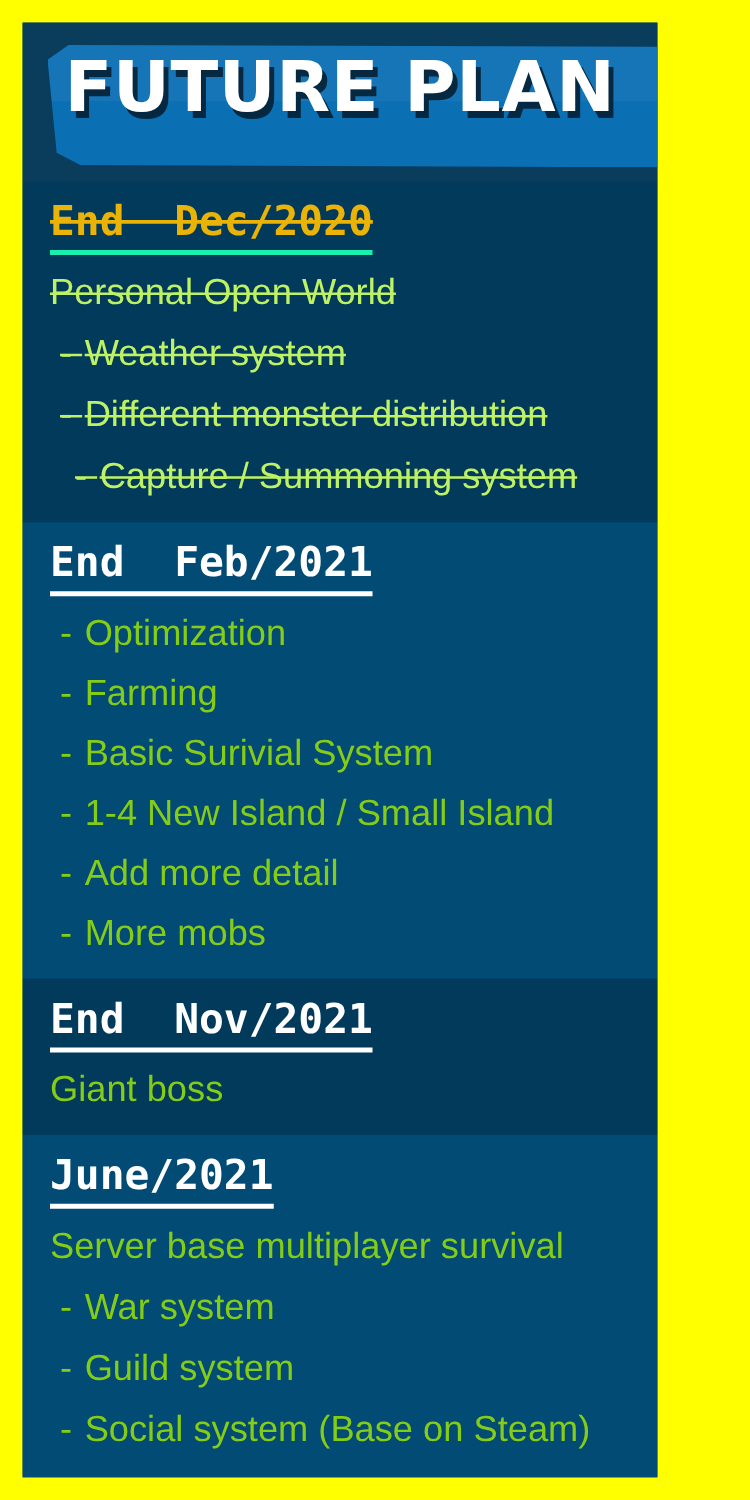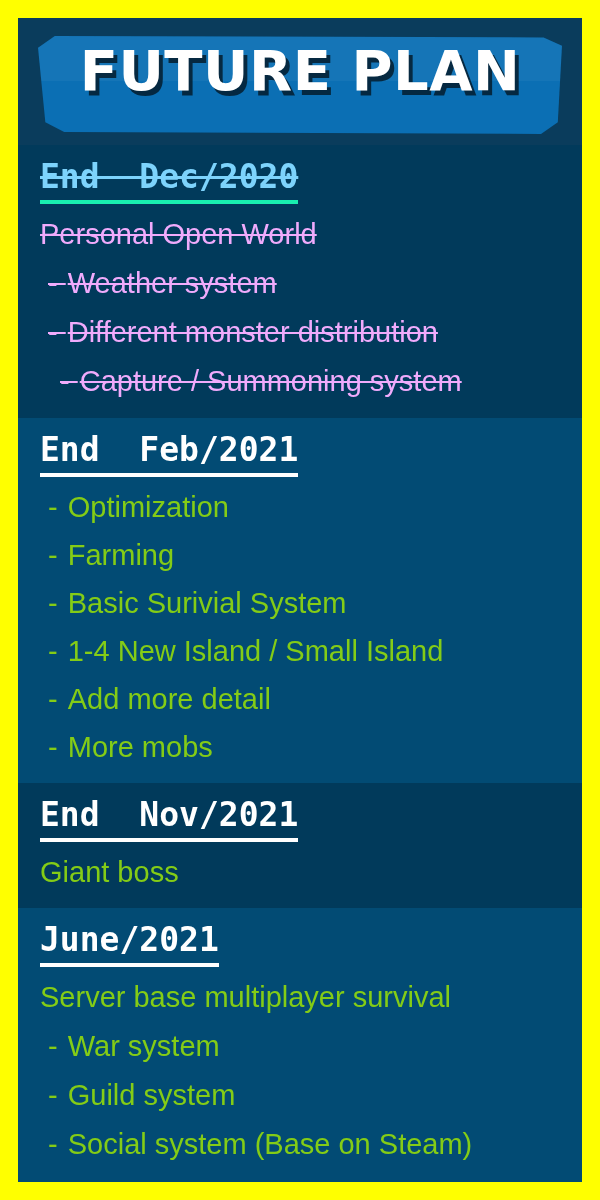--- a/index.html
+++ b/index.html
@@ -18,21 +18,21 @@
     position: relative;
     width: 600px;
     height: 1200px;
     box-sizing: border-box;
     background: #ffff00;
     padding: 18px 18px 18px 18px;
   }
 
   #inner {
     position: relative;
-    width: 564px;
+    width: 508px;
     height: 1164px;
     background: #024b74;
     overflow: hidden;
   }
 
   
   .title-area {
     position: relative;
     height: 127px;
     background: #0a3c5c;
@@ -85,38 +85,38 @@
     font-size: 33px;
     line-height: 40px;
     color: #ffffff;
     margin: 2px 0 2px 22px;
     display: inline-block;
     border-bottom: 4px solid #ffffff;
     padding-bottom: 3px;
     white-space: pre;
   }
   .sec-header.done {
-    color: #7dd3fc;
+    color: #eab308;
     border-bottom-color: #19efb0;
     text-decoration: line-through;
     text-decoration-thickness: 3px;
   }
 
   .lines { margin: 4px 0 0 0; }
 
   .line {
     font-family: "Liberation Sans", sans-serif;
     font-size: 29px;
     line-height: 48px;
     color: #84cc16;
     margin-left: 22px;
     white-space: nowrap;
   }
   .line.done {
-    color: #f0abfc;
+    color: #bef264;
     text-decoration: line-through;
     text-decoration-thickness: 2px;
   }
   .line.ind1 { margin-left: 30px; }
   .line.ind2 { margin-left: 42px; }
 
   .sec1 .line { line-height: 49px; }
   .sec2 .line { line-height: 48px; }
   .sec4 .line { line-height: 49px; }
 

